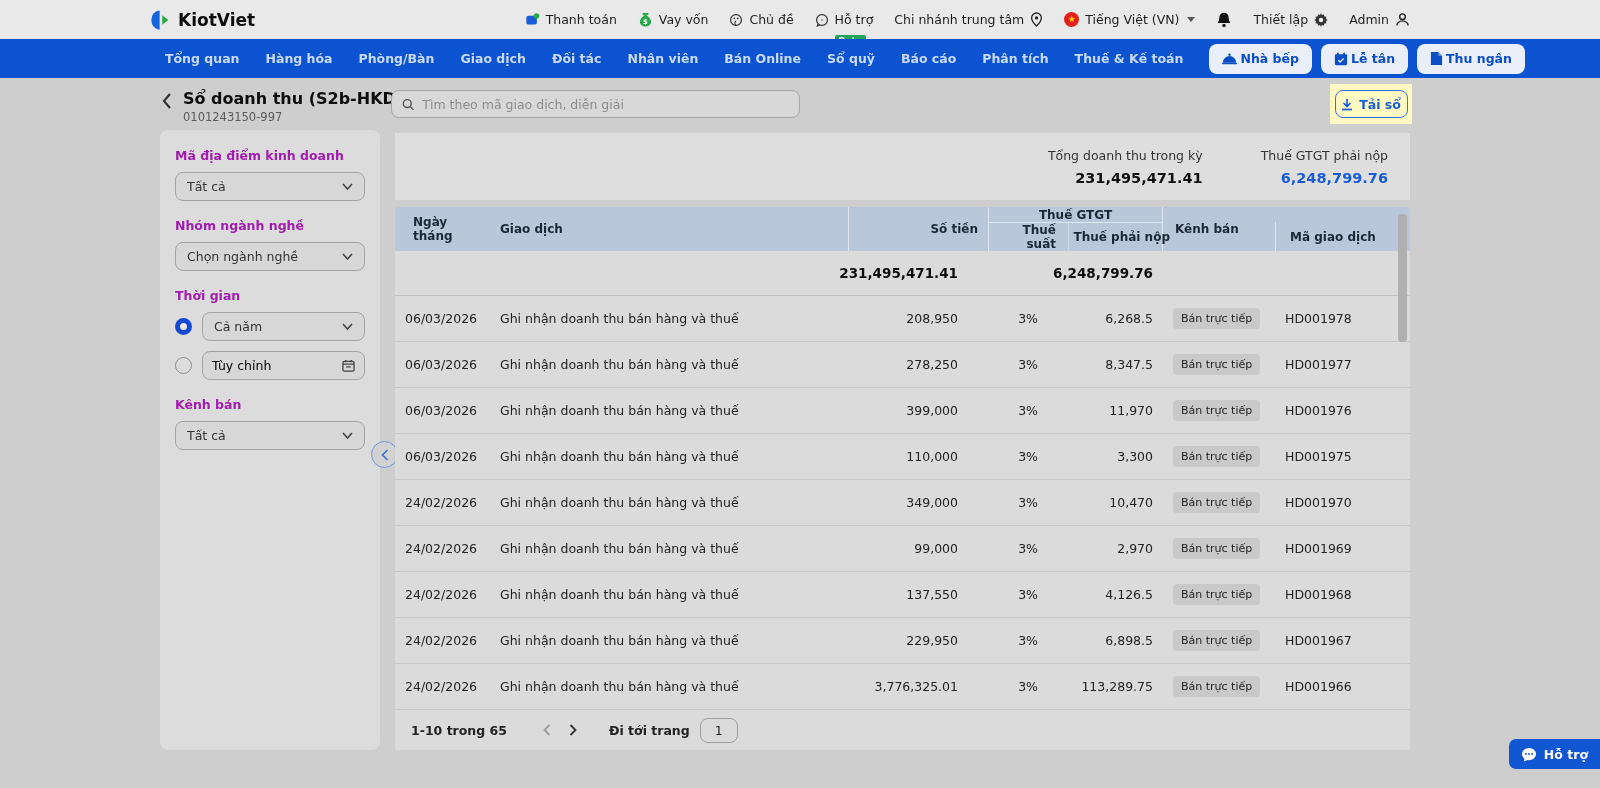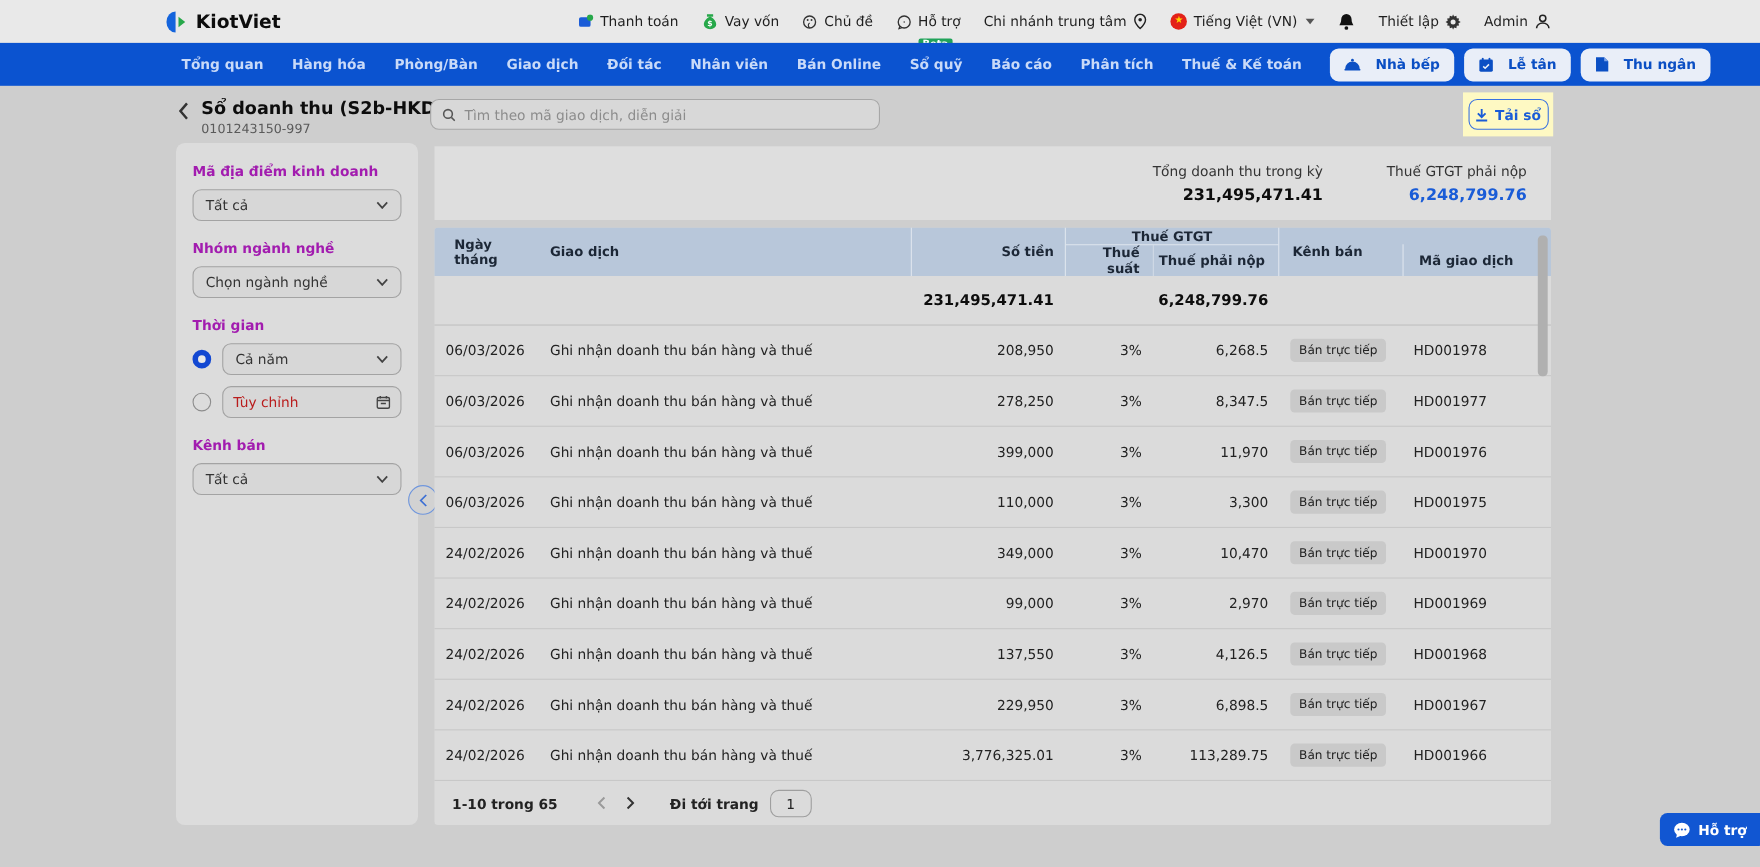--- a/index.html
+++ b/index.html
@@ -30,21 +30,21 @@
 
   
   .navbar { position:absolute; top:39px; left:0; width:1600px; height:39px;
     background:#0b53d0; display:flex; align-items:center;
     padding:0 188px 0 165px; gap:26px; }
   .nav-item { color:#c9daf8; font-weight:bold; font-size:12.5px;
     white-space:nowrap; cursor:pointer; }
   .nav-actions { margin-left:auto; display:flex; gap:9px; }
   .nav-btn { background:#e9eef8; color:#0b4fc4; font-weight:bold; font-size:12.5px;
     height:30px; border:none; border-radius:8px; display:flex; align-items:center;
-    gap:13px; padding:0 13px; cursor:pointer; white-space:nowrap;
+    gap:3px; padding:0 13px; cursor:pointer; white-space:nowrap;
     font-family:inherit; }
 
   
   .back-title { position:absolute; left:162px; top:89px; display:flex; align-items:flex-start; }
   .back-ic { margin-top:4px; cursor:pointer; }
   .title-block { margin-left:11px; }
   .page-title { font-size:16px; font-weight:bold; color:#0d0d0d; }
   .page-subtitle { font-size:11.5px; color:#5a5a5a; margin-top:2px; }
 
   .search-box { position:absolute; left:391px; top:90px; width:409px; height:28px;
@@ -69,21 +69,21 @@
   .select { height:29px; border:1px solid #a3a3a3; border-radius:8px; background:#d7d7d7;
     display:flex; align-items:center; justify-content:space-between;
     padding:0 11px; font-size:12.5px; color:#333; cursor:pointer; }
   .radio-row { display:flex; align-items:center; gap:10px; margin-bottom:10px; }
   .radio { width:17px; height:17px; border-radius:50%; flex:none; cursor:pointer; }
   .radio.on  { border:5px solid #1348d2; background:#e9e9e9; }
   .radio.off { border:1.5px solid #8d8d8d; background:transparent; }
   .radio-row .select { flex:1;gap:24px; }
   .custom-input { flex:1; height:29px; border:1px solid #a3a3a3; border-radius:8px;
     background:#d7d7d7; display:flex; align-items:center; justify-content:space-between;
-    padding:0 9px; font-size:12.5px; color:#b91c1c; cursor:text; }
+    padding:0 9px; font-size:12.5px; color:#000000; cursor:text; }
 
   .collapse-btn { position:absolute; left:371px; top:441px; width:27px; height:27px;
     border-radius:50%; border:1.5px solid #6f96dd; background:#d2d2d2;
     display:flex; align-items:center; justify-content:center; cursor:pointer; }
 
   
   .summary { position:absolute; left:395px; top:133px; width:1015px; height:67px;
     background:#dedede; border-radius:0; display:flex; align-items:center;
     justify-content:flex-end; gap:58px; padding-right:22px; }
   .stat { text-align:right; }
@@ -99,21 +99,21 @@
   .th { display:flex; align-items:center; padding:0 10px; }
   .col-date    { width:95px;  padding-left:18px; flex:none; }
   .col-desc    { flex:1; }
   .col-amount  { width:140px; justify-content:flex-end; text-align:right; flex:none; }
   .col-rate    { width:80px;  justify-content:flex-end; text-align:right; padding-right:12px; flex:none; }
   .col-due     { width:115px; justify-content:flex-end; text-align:right; padding-right:14px; flex:none; }
   .col-channel { width:112px; padding-left:12px; flex:none; }
   .col-code    { width:135px; padding-left:14px; flex:none; }
   .thead .col-amount { border-left:1px solid rgba(255,255,255,.55); }
   .thead .col-code   { border-left:1px solid rgba(255,255,255,.55);margin-top:15px; }
-  .th-group { width:195px; flex:none; display:flex; flex-direction:column;
+  .th-group { width:175px; flex:none; display:flex; flex-direction:column;
     border-left:1px solid rgba(255,255,255,.55);
     border-right:1px solid rgba(255,255,255,.55); }
   .th-group-title { height:20px; display:flex; align-items:center; justify-content:center;
     border-bottom:1px solid rgba(255,255,255,.55); }
   .th-sub { flex:1; display:flex; }
   .th-sub .col-rate { border-right:1px solid rgba(255,255,255,.35); }
   .th-sub > div { display:flex; align-items:center; }
 
   .totals-row { display:flex; height:45px; align-items:center;
     border-bottom:1px solid #c0c0c0; font-weight:bold; font-size:13.5px; color:#0d0d0d; }

